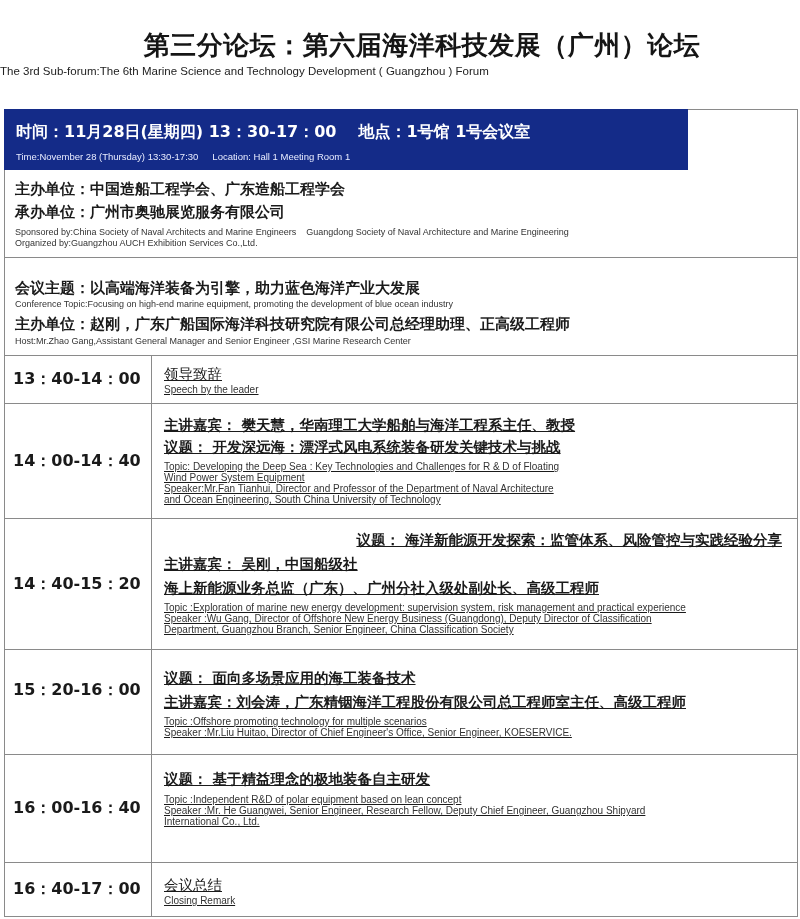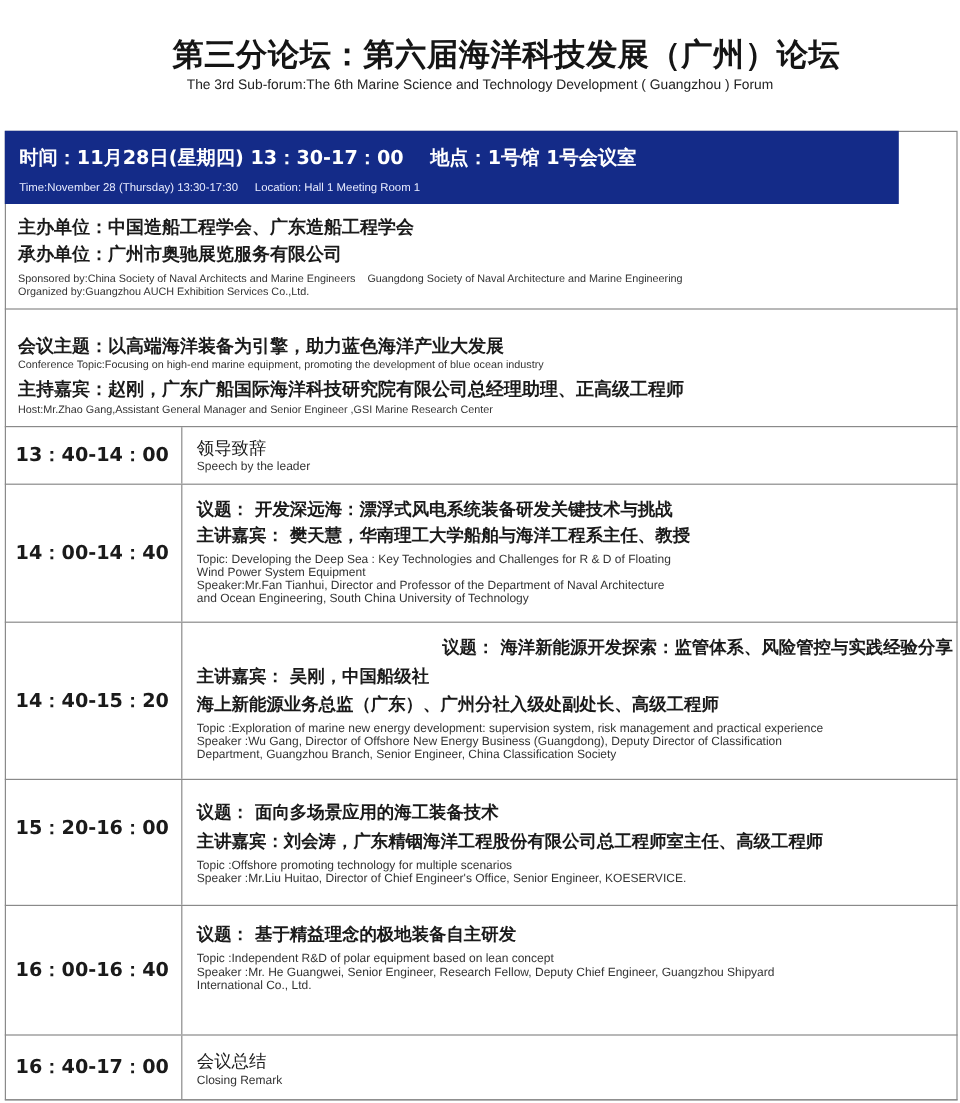--- a/index.html
+++ b/index.html
@@ -4,49 +4,49 @@
   <style>
     * { box-sizing: border-box; margin: 0; padding: 0; }
     html, body { width: 800px; height: 919px; background: #ffffff; overflow: hidden; }
     body { font-family: "DejaVu Sans", "Liberation Sans", sans-serif; color: #1a1a1a; position: relative; }
 
     .title-cn {
       position: absolute; left: 0; top: 28px; width: 800px; text-align: center;
       font-size: 26px; font-weight: bold; color: #151515; letter-spacing: 0.5px; padding-left: 44px;
     }
     .title-en {
-      position: absolute; left: 0; top: 65px; width: 800px; text-align: center;
+      position: absolute; left: 0; top: 65px; width: 800px; text-align: left;
       font-family: "Liberation Sans", sans-serif; font-size: 11.5px; color: #222;
     }
 
     .frame {
       position: absolute; left: 4px; top: 109px; width: 794px; height: 808px;
       border: 1px solid #8a8a8a;
     }
 
     .banner {
-      position: absolute; left: 4px; top: 109px; width: 745px; height: 61px;
+      position: absolute; left: 4px; top: 109px; width: 684px; height: 61px;
       background: #142b88; color: #fff; padding-left: 12px;
     }
     .banner .cn { position: absolute; top: 13px; left: 12px; font-size: 16px; font-weight: bold; white-space: nowrap; }
     .banner .cn span.gap { display: inline-block; width: 22px; }
     .banner .en { position: absolute; top: 42px; left: 12px; font-family: "Liberation Sans", sans-serif; font-size: 9.5px; white-space: nowrap; color: #e8ecff; }
     .banner .en span.gap { display: inline-block; width: 14px; }
 
     .block { position: absolute; left: 4px; width: 794px; border-bottom: 1px solid #8a8a8a; padding-left: 11px; }
     .block .cn { font-size: 15px; font-weight: bold; white-space: nowrap; }
     .block .en { font-family: "Liberation Sans", sans-serif; font-size: 9px; color: #333; white-space: nowrap; line-height: 11px; }
 
     .row { position: absolute; left: 4px; width: 794px; border-bottom: 1px solid #8a8a8a; }
     .row .time {
       position: absolute; left: 0; top: 0; width: 148px; height: 100%;
       border-right: 1px solid #8a8a8a; display: flex; align-items: center; padding-left: 9px;
       font-size: 16px; font-weight: bold; color: #1a1a1a; white-space: nowrap;
     }
-    .row .content { position: absolute; left: 160px; top: 0; right: 4px; }
+    .row .content { position: absolute; left: 160px; top: 0; right: 16px; text-decoration: underline; }
     .row .cn { font-size: 14.5px; font-weight: bold; white-space: nowrap; }
     .row .cn.light { font-weight: normal; }
     .row .en { font-family: "Liberation Sans", sans-serif; font-size: 10px; color: #333; white-space: nowrap; line-height: 11px; }
   </style>
 </head>
 <body>
 
 <div class="title-cn">第三分论坛：第六届海洋科技发展（广州）论坛</div>
 <div class="title-en">The 3rd Sub-forum:The 6th Marine Science and Technology Development ( Guangzhou ) Forum</div>
 
@@ -64,37 +64,37 @@
 <div class="block" style="top:170px;height:88px;padding-top:8px;">
   <div class="cn" style="line-height:22px;">主办单位：中国造船工程学会、广东造船工程学会</div>
   <div class="cn" style="line-height:24px;">承办单位：广州市奥驰展览服务有限公司</div>
   <div class="en" style="white-space:pre;margin-top:3px;">Sponsored by:China Society of Naval Architects and Marine Engineers    Guangdong Society of Naval Architecture and Marine Engineering</div>
   <div class="en">Organized by:Guangzhou AUCH Exhibition Services Co.,Ltd.</div>
 </div>
 
 <div class="block" style="top:258px;height:98px;padding-top:20px;">
   <div class="cn" style="line-height:20px;">会议主题：以高端海洋装备为引擎，助力蓝色海洋产业大发展</div>
   <div class="en" style="margin-top:1px;">Conference Topic:Focusing on high-end marine equipment, promoting the development of blue ocean industry</div>
-  <div class="cn" style="line-height:24px;margin-top:2px;">主持嘉宾：赵刚，广东广船国际海洋科技研究院有限公司总经理助理、正高级工程师</div>
+  <div class="cn" style="line-height:24px;margin-top:2px;">主办单位：赵刚，广东广船国际海洋科技研究院有限公司总经理助理、正高级工程师</div>
   <div class="en">Host:Mr.Zhao Gang,Assistant General Manager and Senior Engineer ,GSI Marine Research Center</div>
 </div>
 
 <div class="row" style="top:356px;height:48px;">
   <div class="time">13：40-14：00</div>
   <div class="content" style="top:8px;">
     <div class="cn light" style="line-height:20px;">领导致辞</div>
     <div class="en">Speech by the leader</div>
   </div>
 </div>
 
 <div class="row" style="top:404px;height:115px;">
   <div class="time">14：00-14：40</div>
   <div class="content" style="top:10px;">
+    <div class="cn" style="line-height:22px;">主讲嘉宾： 樊天慧，华南理工大学船舶与海洋工程系主任、教授</div>
     <div class="cn" style="line-height:22px;">议题： 开发深远海：漂浮式风电系统装备研发关键技术与挑战</div>
-    <div class="cn" style="line-height:22px;">主讲嘉宾： 樊天慧，华南理工大学船舶与海洋工程系主任、教授</div>
     <div class="en" style="margin-top:3px;">Topic: Developing the Deep Sea : Key Technologies and Challenges for R &amp; D of Floating</div>
     <div class="en">Wind Power System Equipment</div>
     <div class="en">Speaker:Mr.Fan Tianhui, Director and Professor of the Department of Naval Architecture</div>
     <div class="en">and Ocean Engineering, South China University of Technology</div>
   </div>
 </div>
 
 <div class="row" style="top:519px;height:131px;">
   <div class="time">14：40-15：20</div>
   <div class="content" style="top:9px;">

